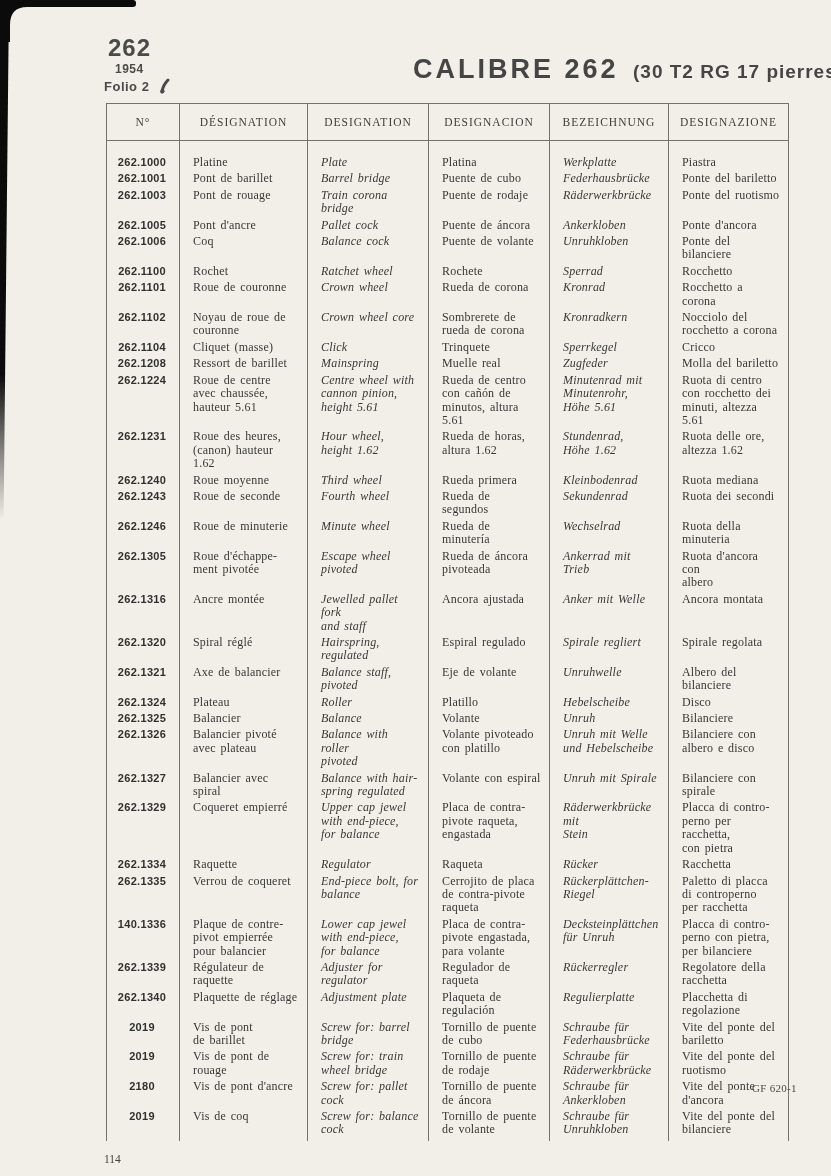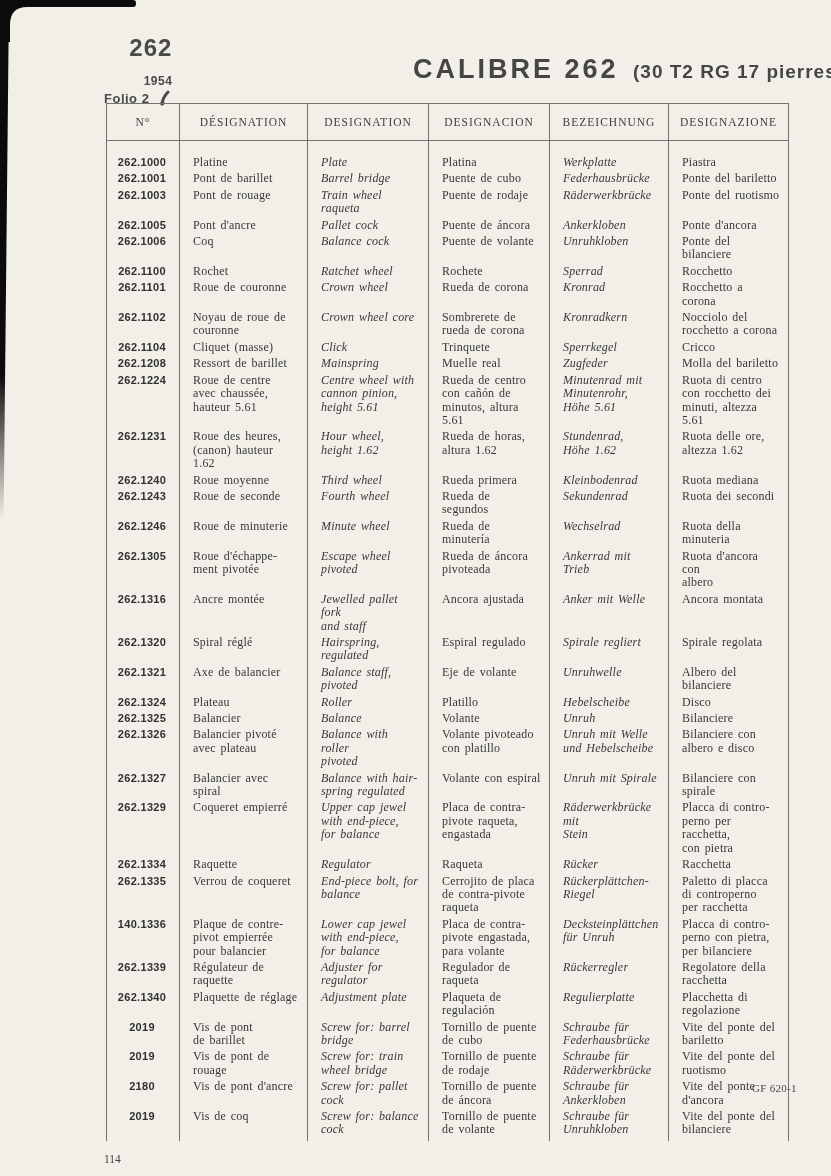--- a/index.html
+++ b/index.html
@@ -16,23 +16,23 @@
     position:absolute;left:0;top:0;width:136px;height:7px;
     background:#0b0b0b;border-radius:0 3px 3px 0;
   }
   .scan-corner{position:absolute;left:0;top:0;}
   .scan-left{
     position:absolute;left:0;top:0;width:9px;height:520px;
     background:linear-gradient(#0b0b0b 72%, rgba(11,11,11,0));
     clip-path:polygon(0 0,100% 0,40% 100%,0 100%);
   }
   
-  .brand{position:absolute;left:108px;top:36px;font-family:"Liberation Sans",sans-serif;font-weight:bold;color:#4a4a4a;text-align:right;}
+  .brand{position:absolute;left:108px;top:36px;font-family:"Liberation Sans",sans-serif;font-weight:bold;color:#4a4a4a;}
   .brand-number{font-size:24px;letter-spacing:1px;line-height:24px;}
-  .brand-year{font-size:12px;margin:14px 0 0 7px;letter-spacing:0.5px;}
+  .brand-year{font-size:12px;margin:2px 0 0 7px;letter-spacing:0.5px;}
   .brand-folio{font-size:13px;margin:2px 0 0 -4px;letter-spacing:0.5px;display:flex;align-items:center;gap:10px;}
   .pen-mark svg{display:block;}
   
   .title{
     position:absolute;left:413px;top:54px;white-space:nowrap;
     font-family:"Liberation Sans",sans-serif;font-weight:bold;color:#454545;
   }
   .title-main{font-size:27px;letter-spacing:3px;}
   .title-suffix{font-size:19px;letter-spacing:1px;margin-left:10px;}
   
@@ -122,21 +122,21 @@
 
     <div class="c num">262.1001</div>
     <div class="c cell fr">Pont de barillet</div>
     <div class="c cell ital en">Barrel bridge</div>
     <div class="c cell es">Puente de cubo</div>
     <div class="c cell ital de">Federhausbrücke</div>
     <div class="c cell last it">Ponte del bariletto</div>
 
     <div class="c num">262.1003</div>
     <div class="c cell fr">Pont de rouage</div>
-    <div class="c cell ital en">Train wheel raqueta</div>
+    <div class="c cell ital en">Train corona bridge</div>
     <div class="c cell es">Puente de rodaje</div>
     <div class="c cell ital de">Räderwerkbrücke</div>
     <div class="c cell last it">Ponte del ruotismo</div>
 
     <div class="c num">262.1005</div>
     <div class="c cell fr">Pont d'ancre</div>
     <div class="c cell ital en">Pallet cock</div>
     <div class="c cell es">Puente de áncora</div>
     <div class="c cell ital de">Ankerkloben</div>
     <div class="c cell last it">Ponte d'ancora</div>

